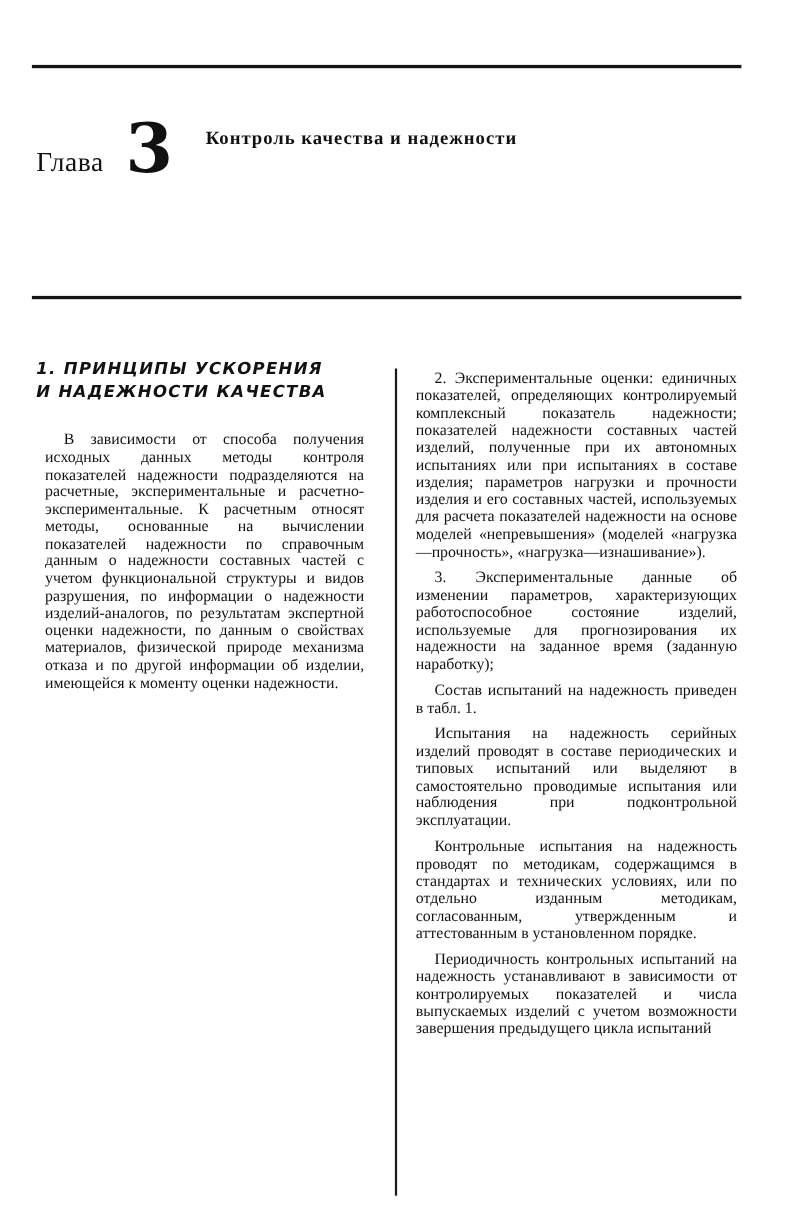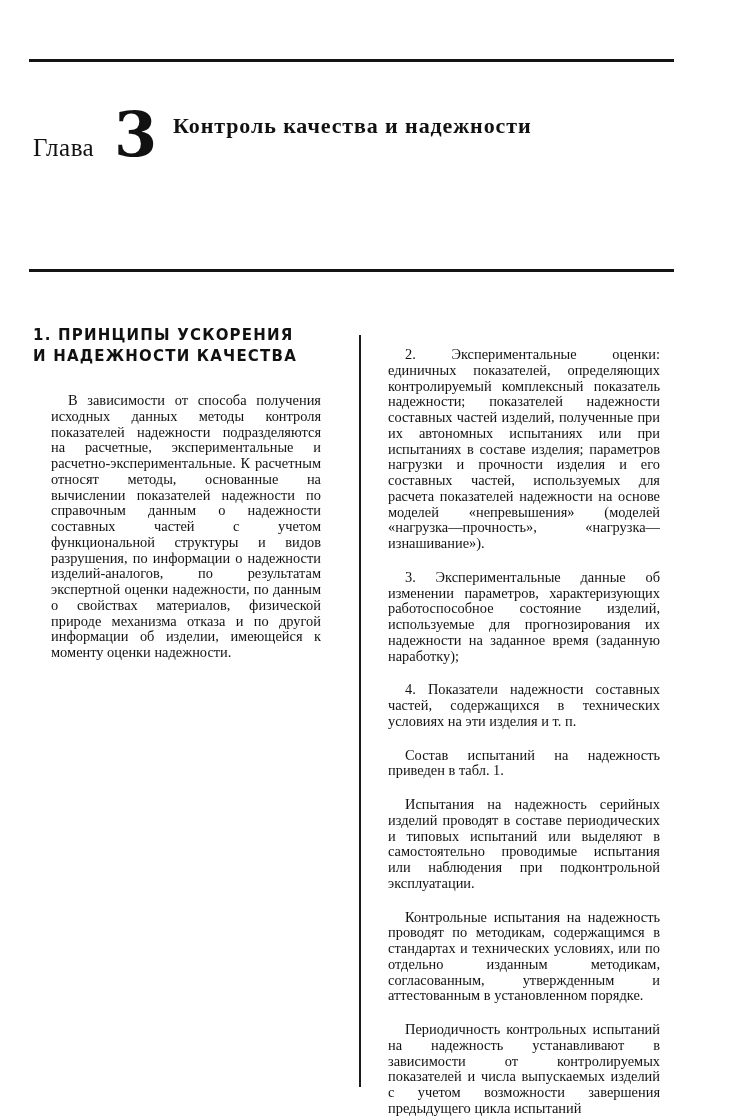--- a/index.html
+++ b/index.html
@@ -37,24 +37,24 @@
       position: absolute;
       left: 114px;
       top: 104px;
       font-size: 62px;
       font-weight: bold;
       line-height: 62px;
       font-family: "DejaVu Serif", serif;
     }
     .chapter-title {
       position: absolute;
-      left: 173px;
+      left: 187px;
       top: 113px;
       width: 430px;
-      font-size: 22px;
+      font-size: 17px;
       line-height: 26.5px;
       font-weight: bold;
       letter-spacing: 0.9px;
       font-family: "Liberation Serif", serif;
     }
     .chapter-title div { white-space: nowrap; }
 
     .col {
       position: absolute;
       font-size: 14.4px;
@@ -66,25 +66,26 @@
     .col.right { left: 370px; top: 329px; width: 308px; }
 
     .section-heading {
       font-family: "DejaVu Sans", sans-serif;
       font-weight: bold;
       font-size: 15px;
       line-height: 21px;
       letter-spacing: 1.2px;
       text-align: left;
       margin: 0 0 26px 0;
+      font-style: italic;
     }
     .section-heading div { white-space: nowrap; }
 
     .para {
-      margin: 18px;
+      margin: 8px;
       text-indent: 17px;
       text-align: justify;
       hyphens: manual;
     }
     .col.right .para { text-indent: 17px; }
 
     .divider {
       position: absolute;
       left: 359px;
       top: 335px;
@@ -112,18 +113,17 @@
     <div>И  НАДЕЖНОСТИ  КАЧЕСТВА</div>
   </div>
   <p class="para">В зависимости от способа получения исходных данных методы контроля показателей надежности подразделяются на расчетные, экспериментальные и расчетно-экспериментальные. К расчетным относят методы, основанные на вычислении показателей надежности по справочным данным о надежности составных частей с учетом функциональной структуры и видов разрушения, по информации о надежности изделий-аналогов, по результатам экспертной оценки надежности, по данным о свойствах материалов, физической природе механизма отказа и по другой информации об изделии, имеющейся к моменту оценки надежности.</p>
 </div>
 
 <div class="divider"></div>
 
 <div class="col right">
   <p class="para">2. Экспериментальные оценки: единичных показателей, определяющих контролируемый комплексный показатель надежности; показателей надежности составных частей изделий, полученные при их автономных испытаниях или при испытаниях в составе изделия; параметров нагрузки и прочности изделия и его составных частей, используемых для расчета показателей надежности на основе моделей «непревышения» (моделей «нагрузка—прочность», «нагрузка—изнашивание»).</p>
   <p class="para">3. Экспериментальные данные об изменении параметров, характеризующих работоспособное состояние изделий, используемые для прогнозирования их надежности на заданное время (заданную наработку);</p>
-  <p class="para">4. Показатели надежности составных частей, содержащихся в технических условиях на эти изделия и т. п.</p>
   <p class="para">Состав испытаний на надежность приведен в табл. 1.</p>
   <p class="para">Испытания на надежность серийных изделий проводят в составе периодических и типовых испытаний или выделяют в самостоятельно проводимые испытания или наблюдения при подконтрольной эксплуатации.</p>
   <p class="para">Контрольные испытания на надежность проводят по методикам, содержащимся в стандартах и технических условиях, или по отдельно изданным методикам, согласованным, утвержденным и аттестованным в установленном порядке.</p>
   <p class="para">Периодичность контрольных испытаний на надежность устанавливают в зависимости от контролируемых показателей и числа выпускаемых изделий с учетом возможности завершения предыдущего цикла испытаний</p>
 </div>
 
 </body></html>

